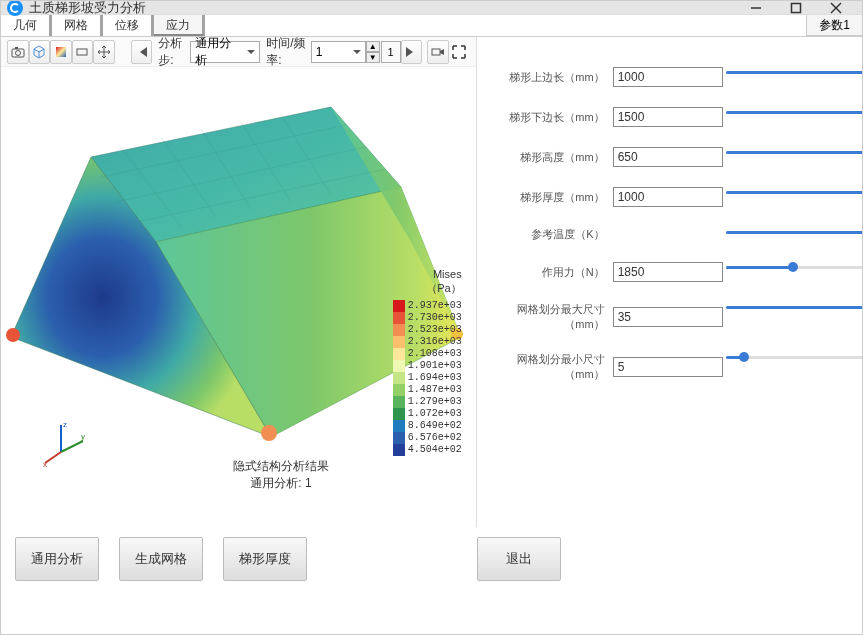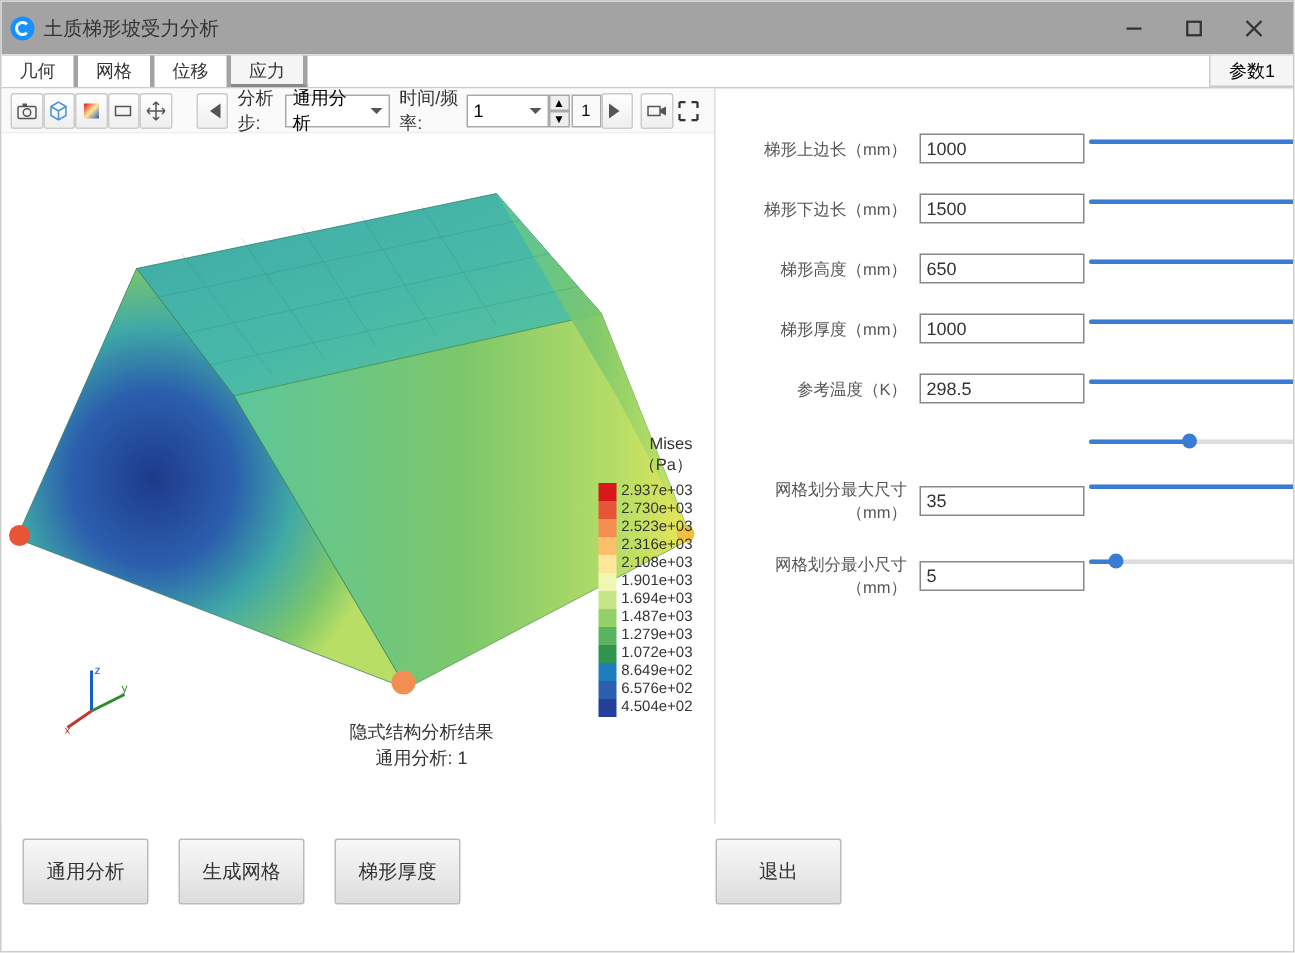--- a/index.html
+++ b/index.html
@@ -1,18 +1,18 @@
 <!DOCTYPE html>
 <html><head>
 <meta charset="utf-8">
 <style>
   * { box-sizing: border-box; margin: 0; padding: 0; font-family: "Microsoft YaHei", sans-serif; }
   body { background: #fff; width: 863px; height: 635px; overflow: hidden; border: 1px solid #ccc; }
 
-  .titlebar { height: 36px; background: #a3a3a3; border-bottom: 1px solid #ddd; display: flex; align-items: center; padding: 0 6px; }
+  .titlebar { height: 14px; background: #e5e5e5; border-bottom: 1px solid #ddd; display: flex; align-items: center; padding: 0 6px; }
   .app-icon { width: 16px; height: 16px; border-radius: 50%; background: #1890ff; margin-right: 6px; position: relative; }
   .app-icon::after { content:""; position:absolute; width:6px; height:6px; border:2px solid #fff; border-radius:50%; top:3px; left:3px; border-right-color:transparent; }
   .title { font-size: 13px; color: #333; flex: 1; }
   .win-btns { display: flex; gap: 0; }
   .win-btn { width: 40px; height: 28px; display:flex; align-items:center; justify-content:center; font-size:14px; color:#333; }
   .win-btn svg { width:12px; height:12px; }
 
   .tabs-row { display:flex; height:22px; border-bottom:1px solid #ccc; }
   .tab { padding: 2px 12px; font-size:12px; color:#333; border-right:3px solid #a3a3a3; cursor:pointer; }
   .tab.active { background:#f5f5f5; border-bottom:2px solid #888; }
@@ -33,21 +33,21 @@
   .step-val { width:20px; height:22px; border:1px solid #aaa; display:flex; align-items:center; justify-content:center; font-size:11px; }
 
   .canvas-wrap { flex:1; position:relative; background:#fff; overflow:hidden; }
   .model-svg { position:absolute; top:0; left:0; }
   .legend { position:absolute; right:14px; top:200px; text-align:left; }
   .legend-title { font-size:11px; color:#333; text-align:right; line-height:1.3; margin-bottom:4px; }
   .legend-body { display:flex; }
   .legend-bar { width:12px; height:156px; display:flex; flex-direction:column; }
   .legend-bar div { flex:1; }
   .legend-vals { font-size:10px; color:#333; line-height:12px; padding-left:3px; }
-  .legend-vals div { height:12px; }
+  .legend-vals div { height:12px;font-family:Liberation Mono, monospace; }
   .footer-text { position:absolute; left:220px; bottom:35px; font-size:12px; color:#333; text-align:center; width:120px; }
   .axes { position:absolute; left:40px; bottom:60px; width:50px; height:50px; }
 
   .right-pane { flex:1; padding: 30px 18px; display:flex; flex-direction:column; gap:20px; }
   .param { display:flex; flex-direction:row; gap:3px; }
   .param-row { display:flex; align-items:center; gap:8px; }
   .param-label { font-size:11px; color:#555; width:110px; text-align:right; }
   .param-input { width:110px; height:20px; border:1px solid #888; font-size:12px; padding:0 4px; color:#333; }
   .slider { width:225px; height:10px; position:relative; margin-left:auto; }
   .slider-track { position:absolute; top:4px; left:0; right:0; height:3px; background:#ddd; border-radius:2px; }
@@ -315,29 +315,32 @@
         </div>
         <div class="slider">
           <div class="slider-track"></div>
           <div class="slider-fill" style="width: 95%;"></div>
           <div class="slider-thumb" style="left: 95%;"></div>
         </div>
       </div>
       <div class="param">
         <div class="param-row">
           <div class="param-label">参考温度（K）</div>
-          <input class="param-input" value="298.5" style="">
-        </div>
-        <div class="slider">
-          <div class="slider-track"></div>
-          <div class="slider-fill" style="width: 95%;"></div>
-          <div class="slider-thumb" style="left: 95%;"></div>
-        </div>
-      </div>
-      <div class="param">
+        </div>
+        <div class="slider">
+          <div class="slider-track"></div>
+          <div class="slider-fill" style="width: 95%;"></div>
+          <div class="slider-thumb" style="left: 95%;"></div>
+        </div>
+      </div>
+      <div class="param">
+        <div class="param-row">
+          <div class="param-label">作用力（N）</div>
+          <input class="param-input" value="1850" style="">
+        </div>
         <div class="slider">
           <div class="slider-track"></div>
           <div class="slider-fill" style="width: 30%;"></div>
           <div class="slider-thumb" style="left: 30%;"></div>
         </div>
       </div>
       <div class="param">
         <div class="param-row">
           <div class="param-label">网格划分最大尺寸（mm）</div>
           <input class="param-input" value="35" style="">

